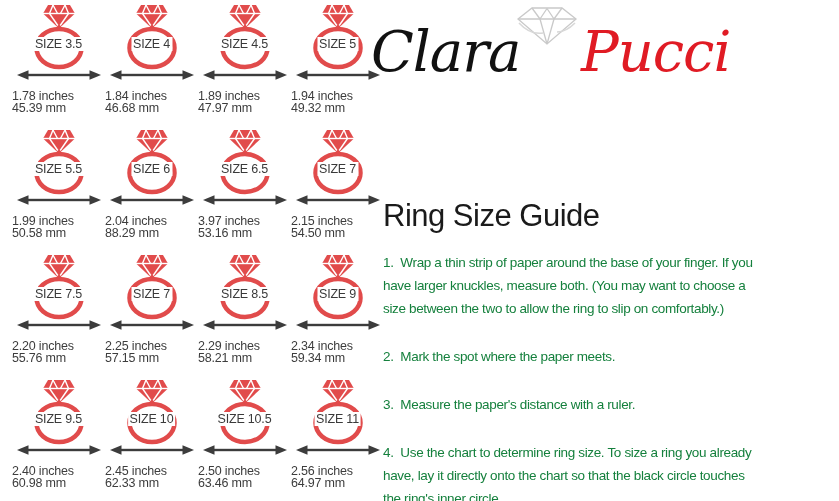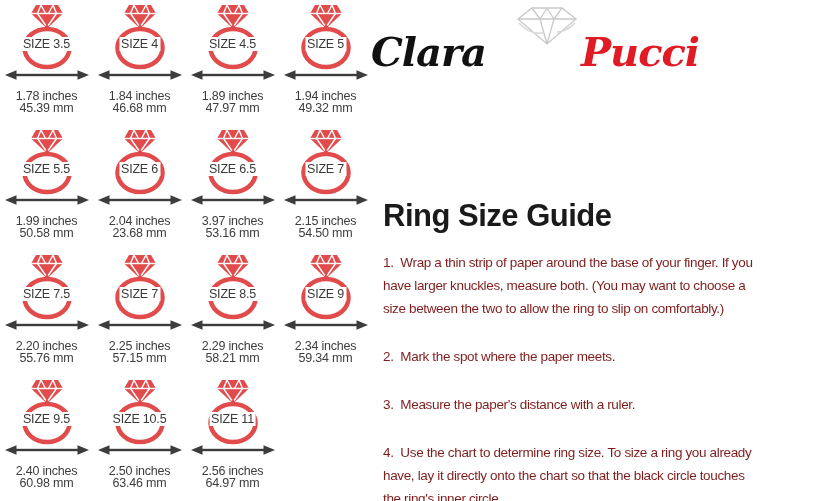--- a/index.html
+++ b/index.html
@@ -3,61 +3,61 @@
 <meta charset="utf-8">
 <style>
   html,body{margin:0;padding:0;background:#fff;}
   .stage{
     position:relative;width:839px;height:501px;background:#fff;overflow:hidden;
     font-family:"Liberation Sans",sans-serif;
   }
   
   .grid{
     position:absolute;left:0;top:0;
-    display:grid;grid-template-columns:repeat(4,93px);grid-template-rows:repeat(4,125px);
+    display:grid;grid-template-columns:repeat(4,93px);grid-template-rows:repeat(4,125px);padding-left:12px;
   }
   .cell{position:relative;width:93px;height:125px;}
   .ringwrap{position:relative;width:90px;height:80px;margin:2px auto 0;}
   svg.ring{display:block;width:90px;height:80px;}
   .band{fill:none;stroke:var(--ring_red,#e14b4b);stroke-width:4.5;}
   .gem{fill:var(--ring_red,#e14b4b);}
   .facets{stroke:#ffffff;stroke-width:1.4;fill:none;}
   .arrow{fill:var(--arrow_gray,#3c3c3c);}
   .sizelabel{
     position:absolute;top:35px;left:50%;transform:translateX(-50%);
     background:#fff;padding:0 2px;white-space:nowrap;
     font-size:12.5px;letter-spacing:-0.2px;color:#3a3a3a;
   }
   .meas{
-    margin-top:9px;text-align:center;
+    margin-top:9px;text-align:left;
     font-size:12.5px;line-height:11.5px;letter-spacing:-0.2px;
     color:var(--text_dark,#3d3d3d);
   }
   
   .right{position:absolute;left:375px;top:0;width:462px;height:501px;}
   .logo{position:absolute;left:0;top:0;width:430px;height:110px;}
   .logo .first,.logo .second{
     position:absolute;top:12px;
-    font-family:"DejaVu Serif",serif;font-style:italic;font-weight:700;
-    font-size:40px;line-height:80px;letter-spacing:-1px;white-space:nowrap;
+    font-family:"DejaVu Serif",serif;font-style:italic;font-weight:400;
+    font-size:56px;line-height:80px;letter-spacing:-1px;white-space:nowrap;
   }
   .logo .first{left:-4px;color:var(--logo_black,#111111);}
   .logo .second{left:206px;color:var(--brand_red,#e01b24);}
   .logo-diamond{position:absolute;left:141px;top:6px;width:62px;height:44px;}
   .ld-line{fill:none;stroke:var(--diamond_gray,#c9c9c9);stroke-width:1.3;}
   .ld-swoosh{fill:none;stroke:#d8d8d8;stroke-width:1.6;}
   .title{
     position:absolute;left:8px;top:196px;margin:0;
-    font-size:31px;line-height:40px;font-weight:700;letter-spacing:-0.5px;
+    font-size:31px;line-height:40px;font-weight:400;letter-spacing:-0.5px;
     color:#1a1a1a;white-space:nowrap;
   }
   .steps{position:absolute;left:8px;top:251px;width:450px;}
   .step{
     margin:0 0 25px;white-space:pre-wrap;
-    font-size:13.5px;line-height:23px;letter-spacing:-0.35px;color:#7f1d1d;
+    font-size:13.5px;line-height:23px;letter-spacing:-0.35px;color:#15803d;
   }
   .step.s2{}
   .step.s3{}
   .step.s4{margin-bottom:0;}
 </style>
 </head>
 <body>
 
 <div class="stage">
 
@@ -151,21 +151,21 @@
 
     <div class="cell">
       <div class="ringwrap">
         <svg class="ring">
             <use href="#ring-glyph"></use>
           </svg>
         <span class="sizelabel">SIZE 6</span>
       </div>
       <div class="meas">
         <div>2.04 inches</div>
-        <div>23.68 mm</div>
+        <div>88.29 mm</div>
       </div>
     </div>
 
     <div class="cell">
       <div class="ringwrap">
         <svg class="ring">
             <use href="#ring-glyph"></use>
           </svg>
         <span class="sizelabel">SIZE 6.5</span>
       </div>
@@ -246,20 +246,32 @@
             <use href="#ring-glyph"></use>
           </svg>
         <span class="sizelabel">SIZE 9.5</span>
       </div>
       <div class="meas">
         <div>2.40 inches</div>
         <div>60.98 mm</div>
       </div>
     </div>
 
+    <div class="cell">
+      <div class="ringwrap">
+        <svg class="ring">
+            <use href="#ring-glyph"></use>
+          </svg>
+        <span class="sizelabel">SIZE 10</span>
+      </div>
+      <div class="meas">
+        <div>2.45 inches</div>
+        <div>62.33 mm</div>
+      </div>
+    </div>
 
     <div class="cell">
       <div class="ringwrap">
         <svg class="ring">
             <use href="#ring-glyph"></use>
           </svg>
         <span class="sizelabel">SIZE 10.5</span>
       </div>
       <div class="meas">
         <div>2.50 inches</div>

